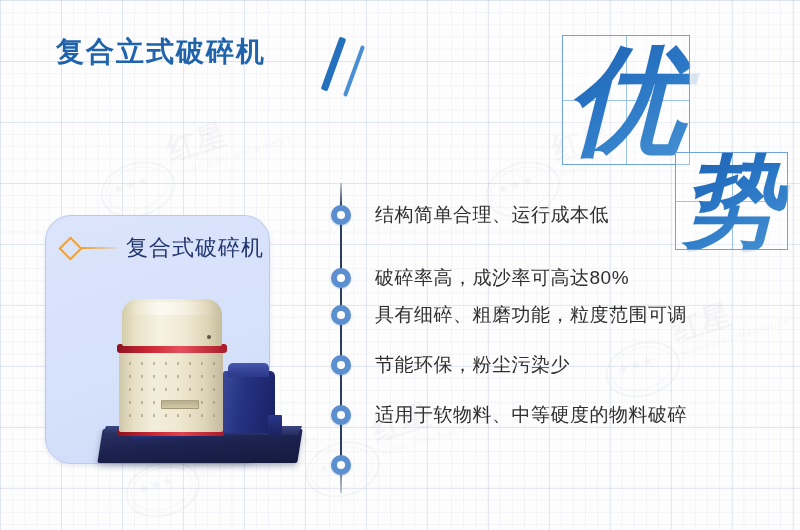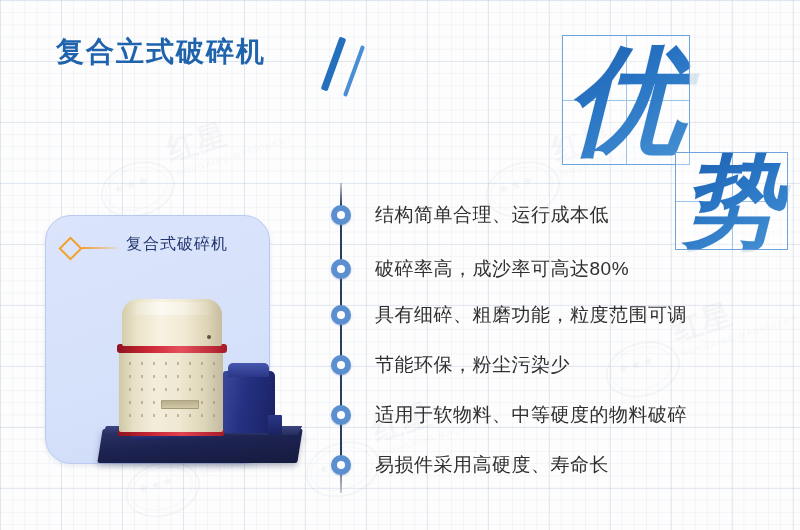--- a/index.html
+++ b/index.html
@@ -197,21 +197,21 @@
     left: 36px;
     top: 31px;
     width: 36px;
     height: 2px;
     background: linear-gradient(to right, #f2a02a, rgba(242,160,42,0.12));
   }
   #product-card-label {
     position: absolute;
     left: 80px;
     top: 18px;
-    font-size: 16px;
+    font-size: 22px;
     color: #22356e;
     letter-spacing: 1px;
     white-space: nowrap;
     line-height: 1.3;
   }
 
   
   #machine-photo {
     position: absolute;
     left: 95px;
@@ -519,21 +519,21 @@
   </div>
 
   <div id="advantages-timeline">
     <div id="timeline-axis"></div>
 
     <div class="adv-item" style="top:22px;">
       <div class="adv-marker"></div>
       <div class="adv-text">结构简单合理、运行成本低</div>
     </div>
 
-    <div class="adv-item" style="top:76px;">
+    <div class="adv-item" style="top:85px;">
       <div class="adv-marker"></div>
       <div class="adv-text">破碎率高，成沙率可高达80%</div>
     </div>
 
     <div class="adv-item" style="top:122px;">
       <div class="adv-marker"></div>
       <div class="adv-text">具有细碎、粗磨功能，粒度范围可调</div>
     </div>
 
     <div class="adv-item" style="top:172px;">
@@ -541,17 +541,16 @@
       <div class="adv-text">节能环保，粉尘污染少</div>
     </div>
 
     <div class="adv-item" style="top:222px;text-align:right;">
       <div class="adv-marker"></div>
       <div class="adv-text">适用于软物料、中等硬度的物料破碎</div>
     </div>
 
     <div class="adv-item" style="top:272px;">
       <div class="adv-marker"></div>
-      <div class="adv-text">易损件采用高硬度、寿命长</div>
     </div>
   </div>
 
 </div>
 
 </body></html>

